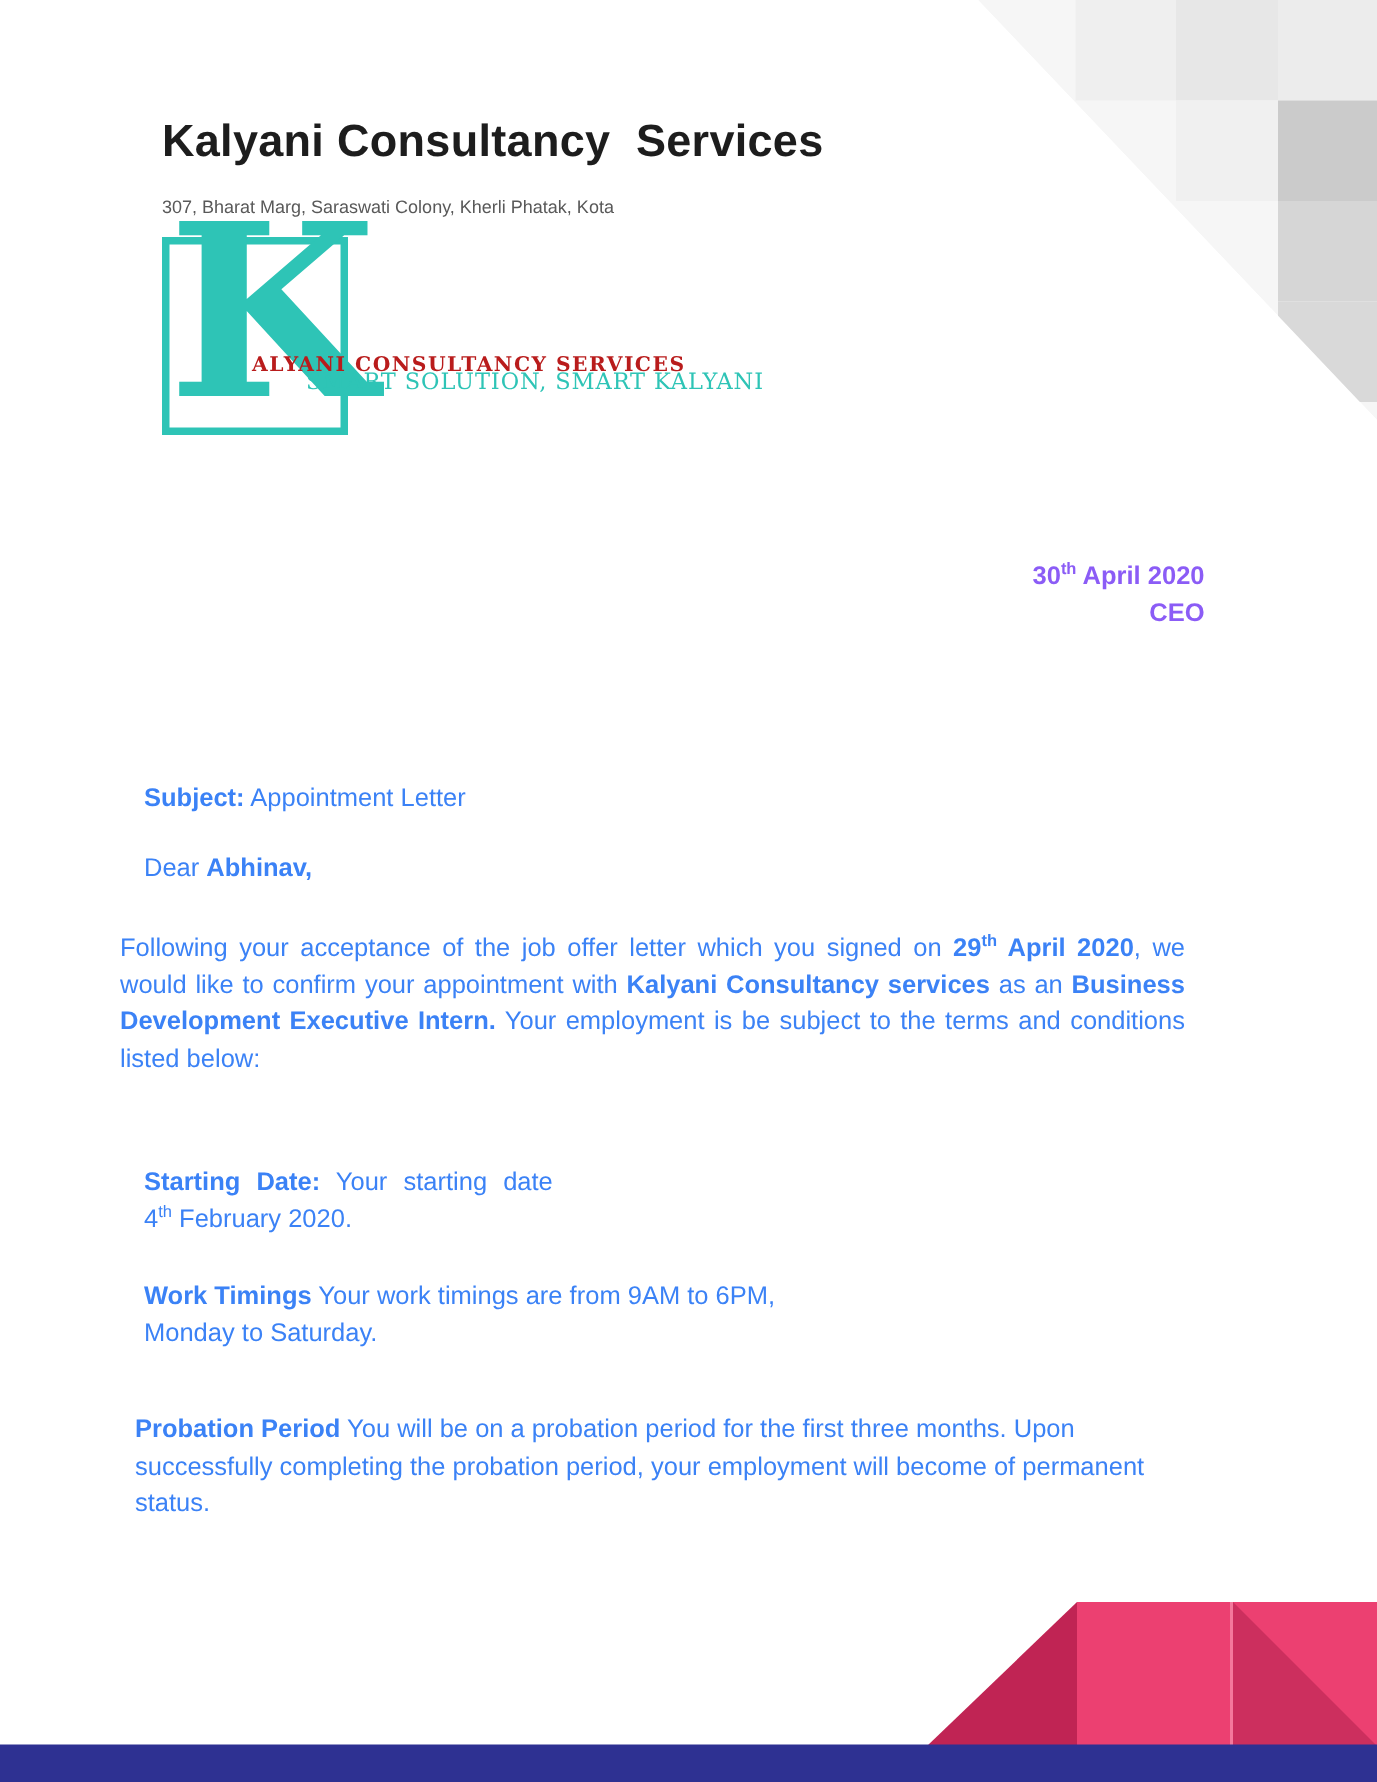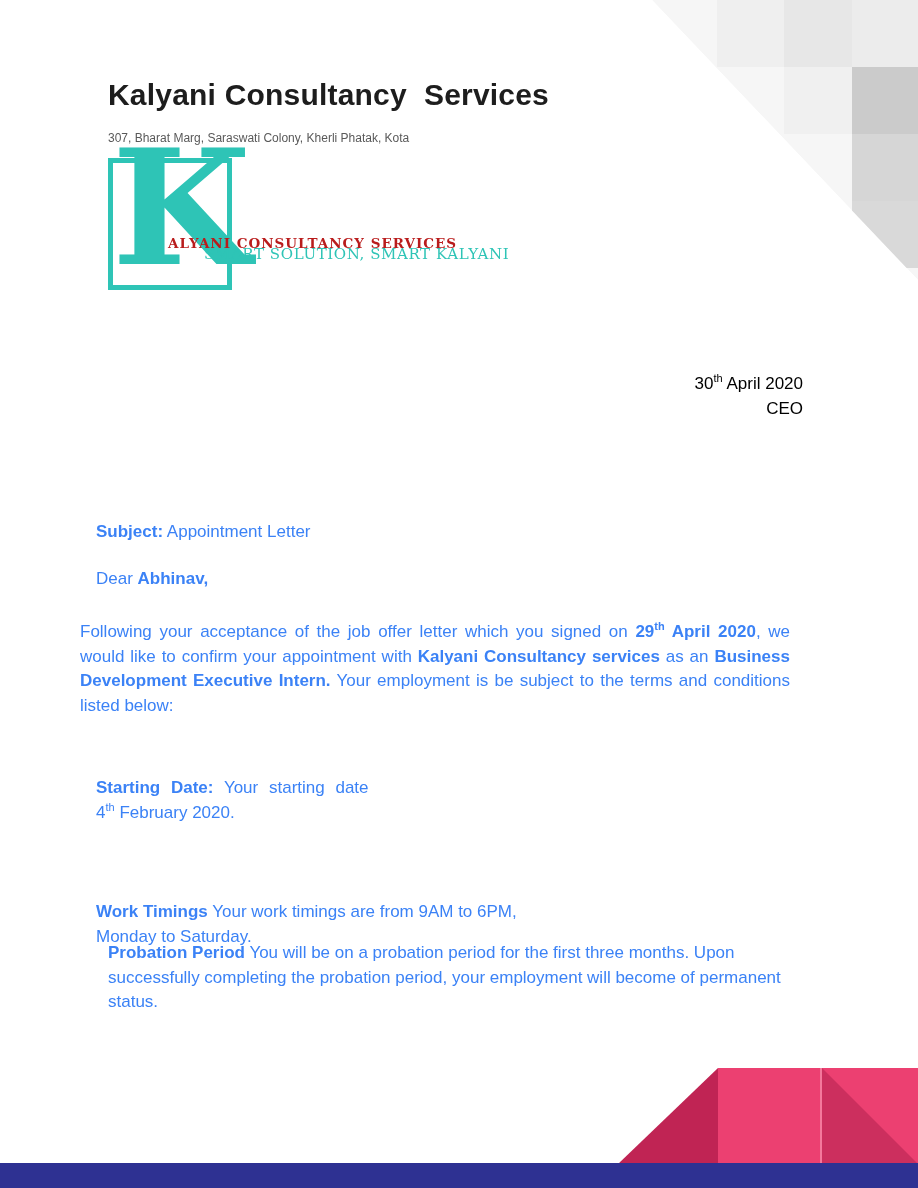--- a/index.html
+++ b/index.html
@@ -42,32 +42,32 @@
   }
   .logo-tagline{
     left:204px;top:245px;
     font-family:"DejaVu Serif", serif;
     font-size:15px;letter-spacing:0.6px;color:#2ec4b6;
     white-space:nowrap;
   }
   
   .date-block{
     left:96px;top:371px;width:707px;
-    text-align:right;font-size:17px;font-weight:normal;
-    line-height:25px;color:#000000;
+    text-align:right;font-size:17px;font-weight:bold;
+    line-height:25px;color:#8b5cf6;
   }
   
   .body-text{font-size:17px;line-height:24.5px;color:#3b82f6;}
   .subject-line{left:96px;top:520px;width:710px;}
   .salutation{left:96px;top:567px;width:710px;}
   .para1{left:80px;top:620px;width:710px;text-align:justify;}
   .starting-block{left:96px;top:776px;width:420px;}
   .starting-line1{word-spacing:6px;}
-  .work-block{left:96px;top:900px;width:560px;}
-  .probation-block{left:108px;top:941px;width:714px;}
+  .work-block{left:96px;top:852px;width:560px;}
+  .probation-block{left:90px;top:941px;width:714px;}
   .b{font-weight:bold;}
   sup{font-size:11px;line-height:0;}
   .decor{pointer-events:none;}
 </style>
 </head>
 <body>
 
 <div class="page">
 
   <svg class="abs decor" style="right:0;top:0;" width="270" height="290" viewBox="0 0 270 290">

